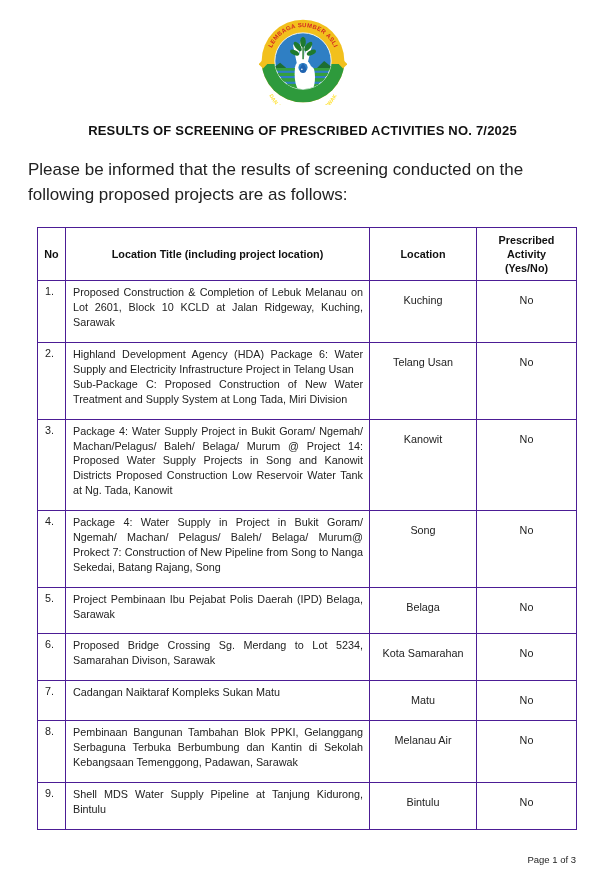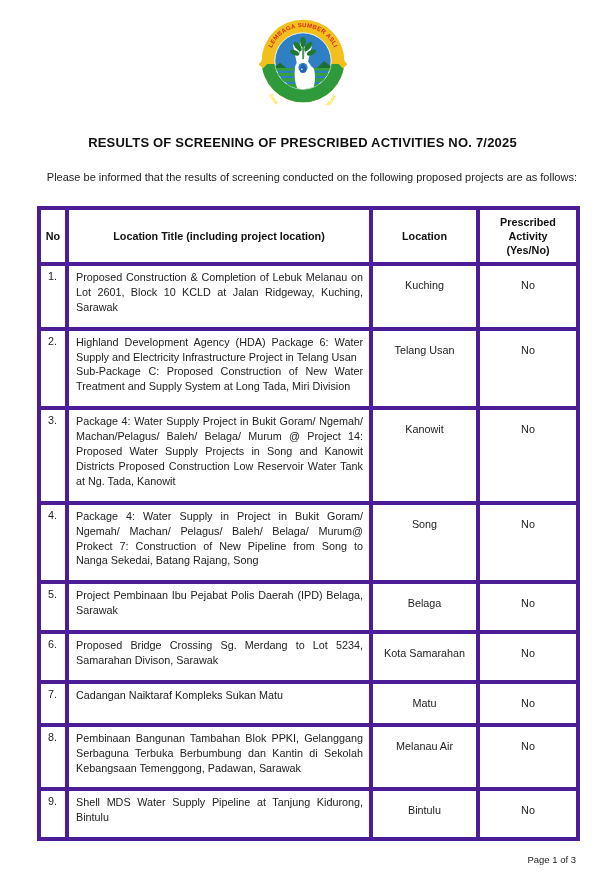--- a/index.html
+++ b/index.html
@@ -14,44 +14,43 @@
     width: 605px;
     height: 887px;
     background: #ffffff;
     overflow: hidden;
   }
   .logo-wrap {
     padding-top: 17px;
     text-align: center;
   }
   .doc-title {
-    margin-top: 26px;
+    margin-top: 14px;
     text-align: center;
     font-size: 13px;
     font-weight: bold;
     letter-spacing: 0.2px;
     color: #111;
   }
   .intro {
     margin: 20px 28px 2px 28px;
-    font-size: 11px;
+    font-size: 17px;
     line-height: 1.45;
     color: #222;
-    text-align: right;
   }
   table.screening {
     margin: 20px 0 0 37px;
     width: 539px;
     border-collapse: collapse;
     table-layout: fixed;
     font-size: 10.8px;
     color: #222;
   }
   table.screening th, table.screening td {
-    border: 4px solid #4c1d95;
+    border: 1px solid #4c1d95;
     vertical-align: top;
   }
   table.screening th {
     vertical-align: middle;
     text-align: center;
     font-weight: bold;
     padding: 5px 3px;
     line-height: 1.3;
     color: #111;
     white-space: pre-line;

